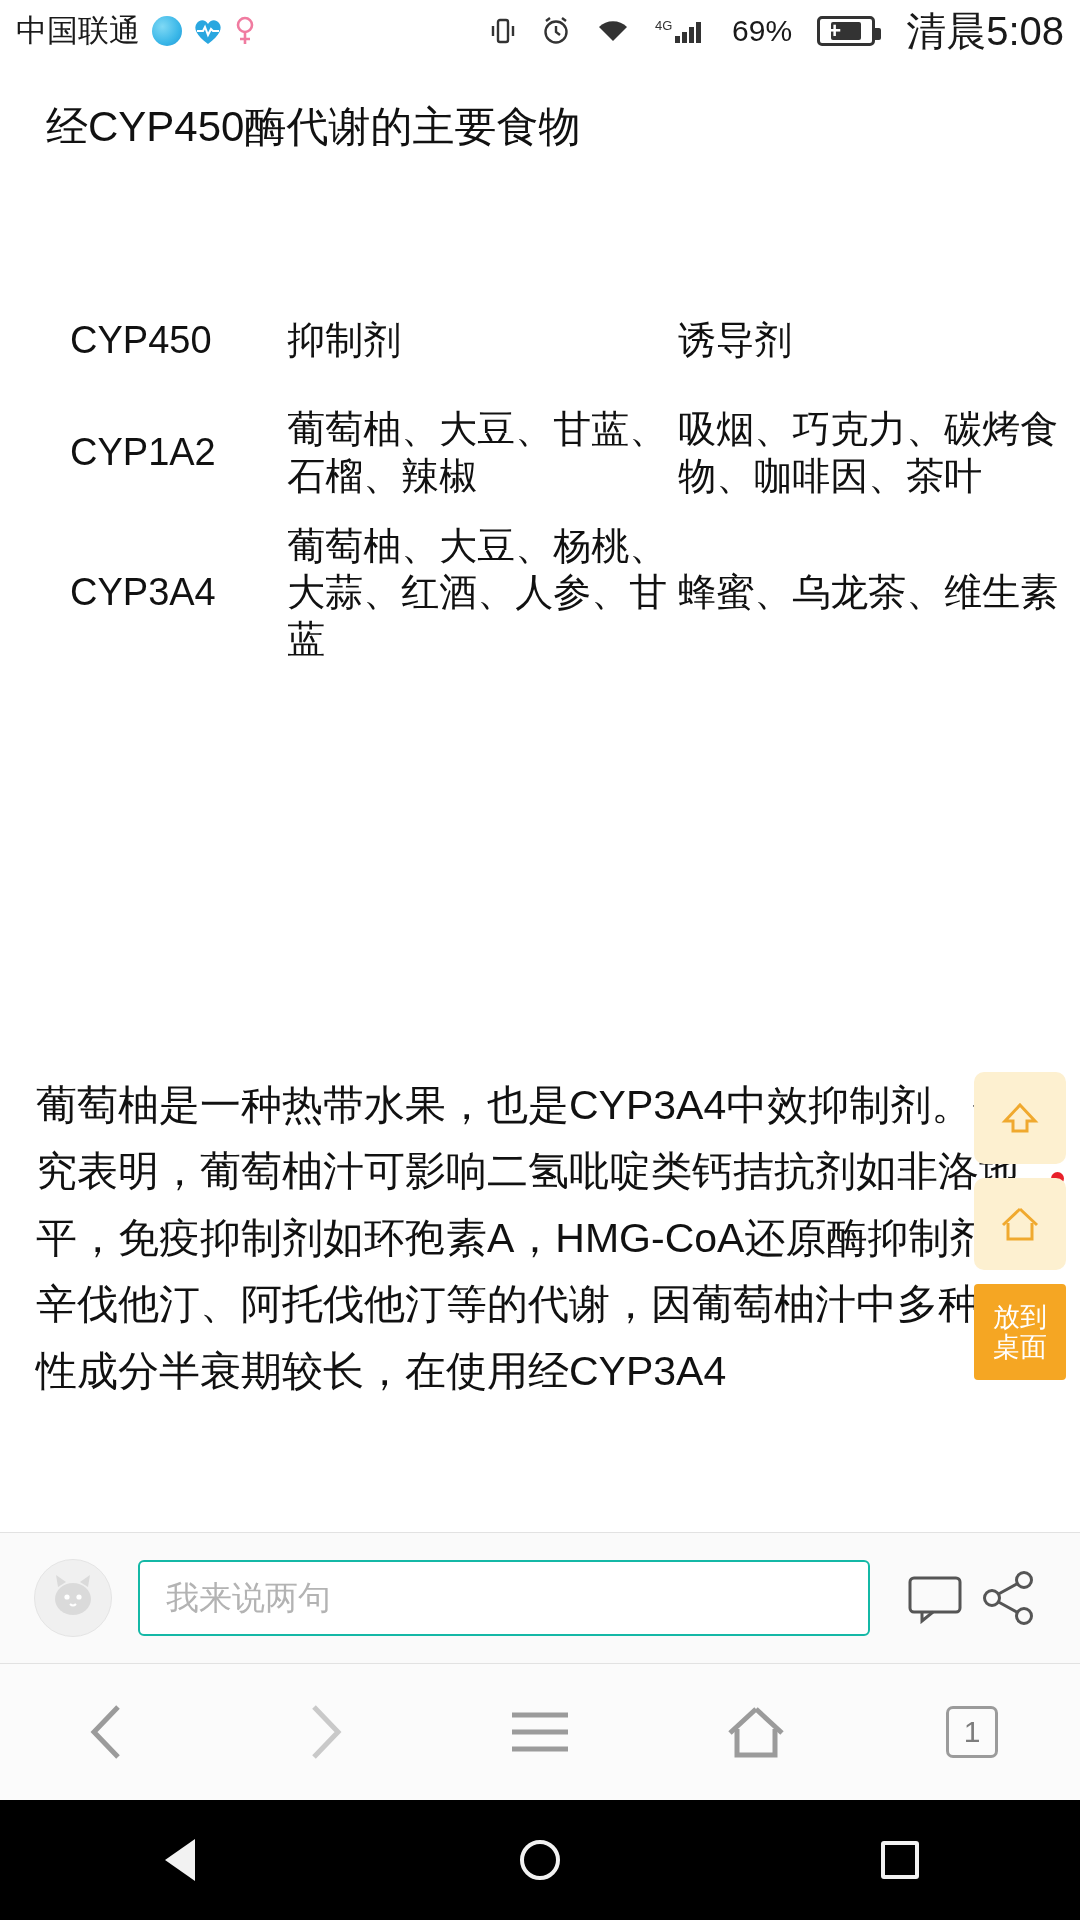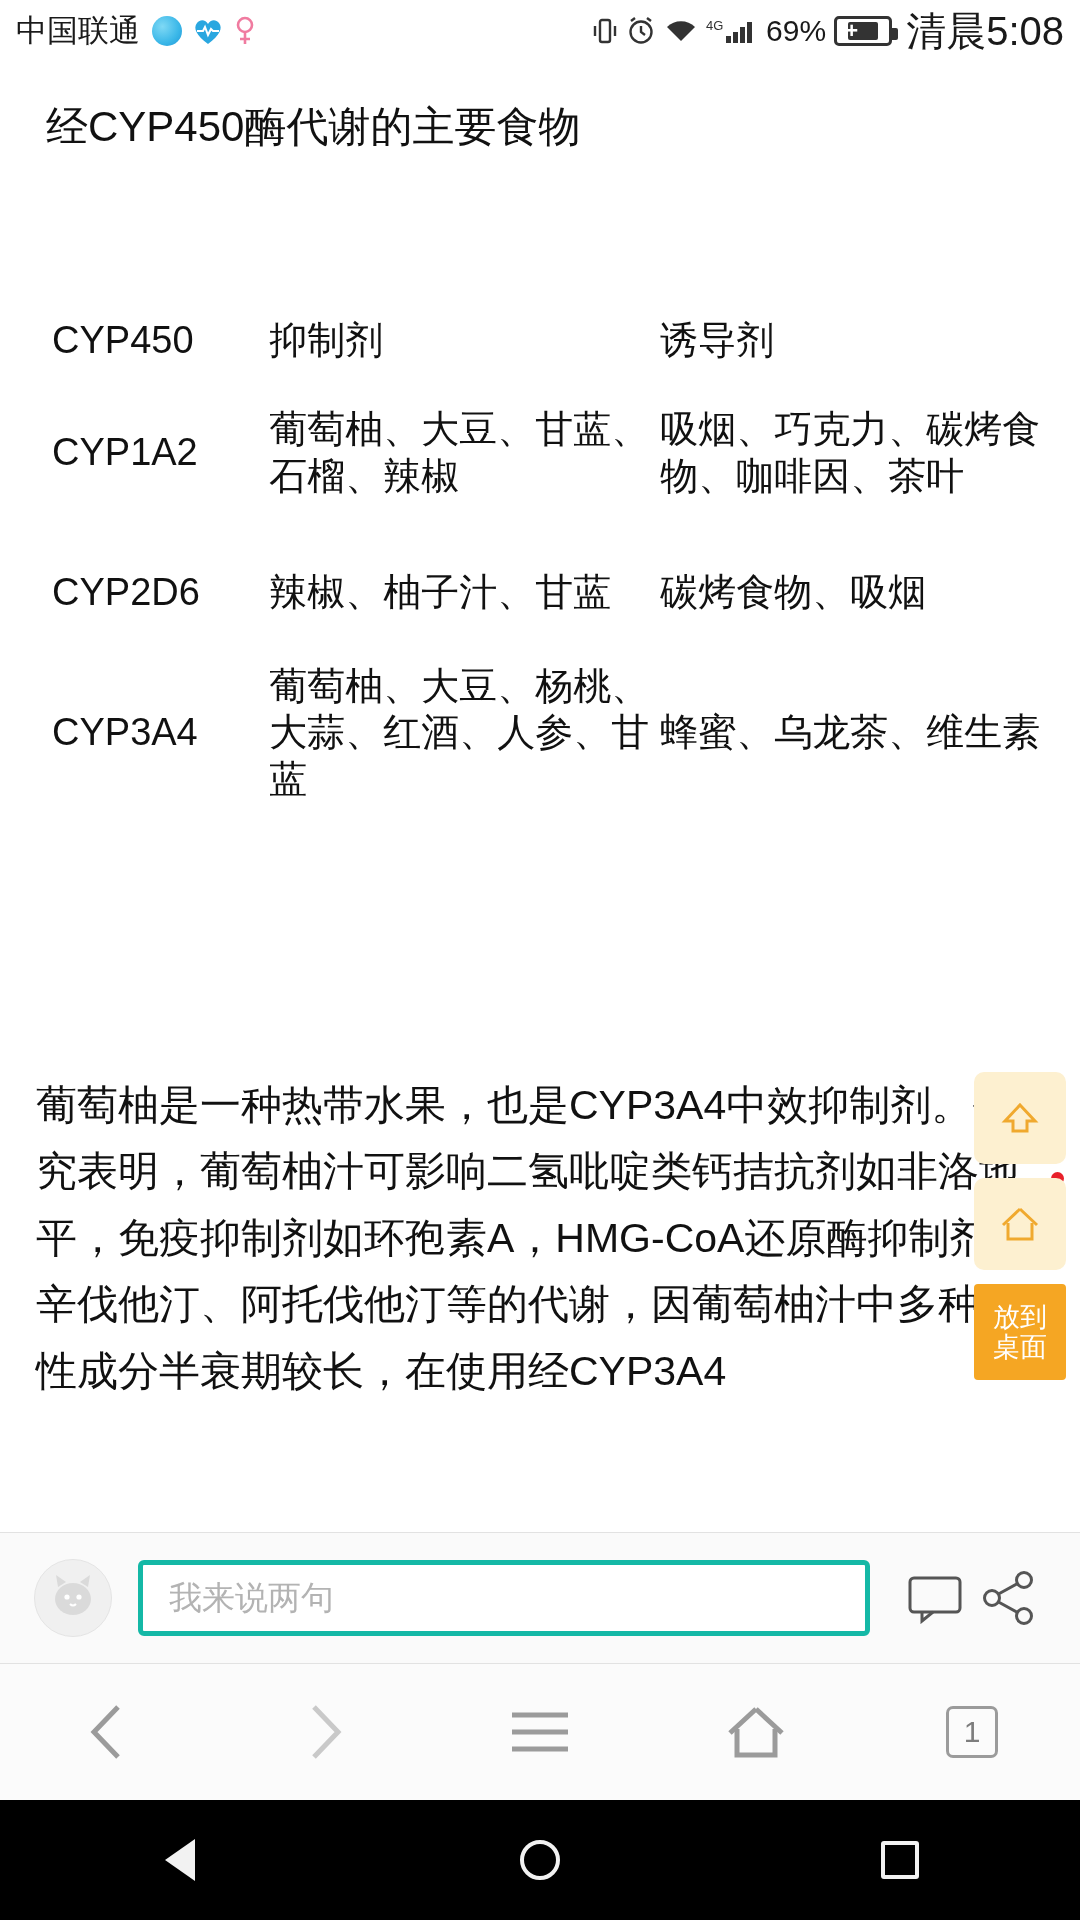--- a/index.html
+++ b/index.html
@@ -18,21 +18,21 @@
     display: flex; align-items: center; padding: 0 16px;
     font-size: 30px;
   }
   .carrier { font-size: 31px; letter-spacing: 0px; }
   .sb-icons-left { display: flex; align-items: center; gap: 10px; margin-left: 12px; }
   .dot-icon { width: 30px; height: 30px; border-radius: 50%;
      background: radial-gradient(circle at 35% 35%, #7fd9f5 0%, #3ab7e8 60%, #2196d6 100%); }
   .heart-icon { width: 32px; height: 30px; position: relative; }
   .heart-icon svg { display:block; }
   .pink-icon { width: 22px; height: 30px; position: relative; }
-  .sb-right { margin-left: auto; display: flex; align-items: center; gap: 8px; }
+  .sb-right { margin-left: auto; display: flex; align-items: center; gap: 25px; }
   .sb-right .glyph { display:flex; align-items:center; }
   .batt {
     width: 58px; height: 30px; border: 3px solid #333; border-radius: 5px;
     position: relative; display: flex; align-items: center; justify-content: center;
   }
   .batt:after {
     content: ""; position: absolute; right: -9px; top: 9px; width: 6px; height: 12px;
     background: #333; border-radius: 0 2px 2px 0;
   }
   .batt-fill { width: 30px; height: 18px; background: #333; border-radius: 2px; }
@@ -47,21 +47,21 @@
   .content {
     position: absolute; top: 62px; left: 0; width: 1080px; height: 1470px;
     background: #fff; overflow: hidden;
   }
   .article-title {
     font-size: 42px; color: #111; padding: 38px 46px 0 46px; line-height: 1.3;
     font-family: "Liberation Sans", "DejaVu Sans", sans-serif;
   }
 
   
-  .tbl { width: 1010px; margin: 150px 0 0 52px; border-collapse: collapse; }
+  .tbl { width: 1010px; margin: 150px 0 0 70px; border-collapse: collapse; }
   .tbl td { vertical-align: middle; font-size: 38px; color: #111; line-height: 1.22;
             padding: 0 4px 0 0; }
   .col-a { width: 200px; }
   .col-b { width: 360px; }
   .col-c { width: 370px; }
   .hdr td { font-size: 38px; padding-bottom: 6px; }
   .row-h { height: 78px; }
   .row-b { height: 140px; }
 
   
@@ -98,21 +98,21 @@
     background: #fafafa; border-top: 1px solid #e2e2e2; border-bottom: 1px solid #e2e2e2;
     display: flex; align-items: center; padding: 0 34px;
   }
   .avatar {
     width: 78px; height: 78px; border-radius: 50%; background: #f0f0f0;
     border: 1px solid #e4e4e4; display: flex; align-items: center; justify-content: center;
     flex: 0 0 auto;
   }
   .cmt-input {
     flex: 1; height: 76px; margin-left: 26px; margin-right: 28px;
-    border: 5px solid #14b8a6; border-radius: 6px; background: #fff;
+    border: 2px solid #14b8a6; border-radius: 6px; background: #fff;
     display: flex; align-items: center; padding-left: 26px;
     color: #b3b3b3; font-size: 33px;
   }
   .cbar-icon { width: 74px; display: flex; align-items: center; justify-content: center; }
 
   
   .navbar {
     position: absolute; top: 1664px; left: 0; width: 1080px; height: 136px;
     background: #fbfbfb;
     display: flex; align-items: center; justify-content: space-around;
@@ -207,25 +207,20 @@
         <td class="col-a">CYP450</td>
         <td class="col-b">抑制剂</td>
         <td class="col-c">诱导剂</td>
       </tr>
       <tr class="row-b">
         <td class="col-a">CYP1A2</td>
         <td class="col-b">葡萄柚、大豆、甘蓝、石榴、辣椒</td>
         <td class="col-c">吸烟、巧克力、碳烤食物、咖啡因、茶叶</td>
       </tr>
       <tr class="row-b">
-        <td class="col-a">CYP2D6</td>
-        <td class="col-b">辣椒、柚子汁、甘蓝</td>
-        <td class="col-c">碳烤食物、吸烟</td>
-      </tr>
-      <tr class="row-b">
         <td class="col-a">CYP3A4</td>
         <td class="col-b">葡萄柚、大豆、杨桃、大蒜、红酒、人参、甘蓝</td>
         <td class="col-c">蜂蜜、乌龙茶、维生素</td>
       </tr>
     </tbody>
       </table>
 
     <div class="body-text">葡萄柚是一种热带水果，也是CYP3A4中效抑制剂。研究表明，葡萄柚汁可影响二氢吡啶类钙拮抗剂如非洛地平，免疫抑制剂如环孢素A，HMG-CoA还原酶抑制剂如辛伐他汀、阿托伐他汀等的代谢，因葡萄柚汁中多种活性成分半衰期较长，在使用经CYP3A4</div>
 
     <div class="float-stack" style="top: 1010px;">

